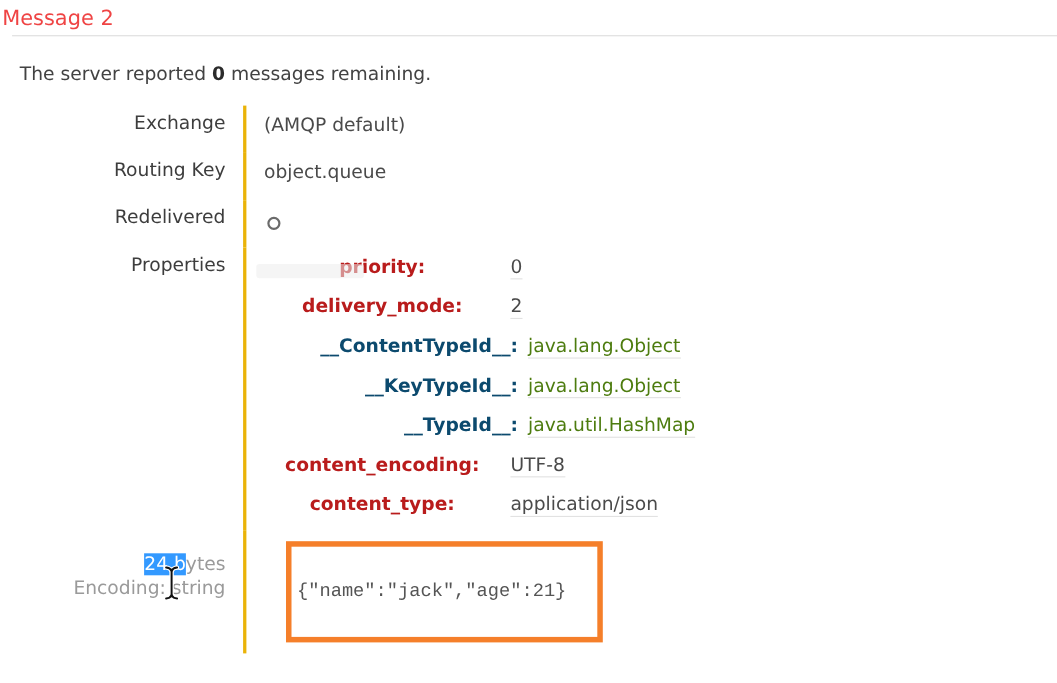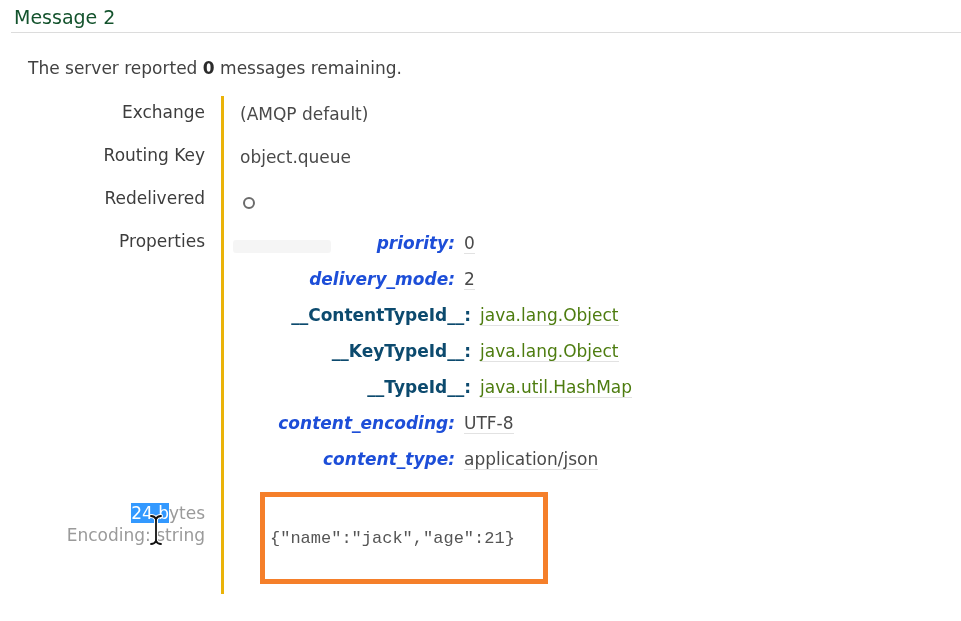--- a/index.html
+++ b/index.html
@@ -1,38 +1,38 @@
 <!DOCTYPE html>
 <html><head>
 <meta charset="utf-8">
 <style>
   html,body { margin:0; padding:0; background:#fff; }
   .screen {
     position:relative; width:961px; height:621px; background:#ffffff;
     font-family:"DejaVu Sans","Liberation Sans",sans-serif; color:#444;
     overflow:hidden;
   }
-  .title { position:absolute; left:14px; top:5px; font-size:19px; line-height:24px; color:#14532d; }
+  .title { position:absolute; left:2px; top:5px; font-size:19px; line-height:24px; color:#ef4444; }
   .rule  { position:absolute; left:11px; right:0; top:32px; border-top:1px solid #dcdcdc; }
-  .summary { position:absolute; left:28px; top:57px; font-size:17px; line-height:22px; color:#424242; }
+  .summary { position:absolute; left:18px; top:57px; font-size:17px; line-height:22px; color:#424242; }
   .summary .cnt { font-weight:bold; color:#2b2b2b; }
 
   .grid {
     position:absolute; left:0; top:96px;
     display:grid; grid-template-columns:221px 740px;
     grid-template-rows:43px 43px 43px 257px 112px;
   }
   .lbl { text-align:right; padding:6px 16px 0 0; font-weight:normal; font-size:17px; color:#3d3d3d; }
   .val { border-left:3px solid #eab308; padding:8px 0 0 16px; font-size:17px; color:#4a4a4a; }
 
   .bool-circle { display:inline-block; width:8px; height:8px; border:2px solid #6b6b6b; border-radius:50%; margin-top:7px; margin-left:3px; }
 
   
   .prow { display:flex; line-height:20px; margin-bottom:16px; font-size:17px; }
-  .pname { width:215px; text-align:right; font-weight:bold; white-space:nowrap; color:#1d4ed8;font-style:italic; }
+  .pname { width:215px; text-align:center; font-weight:bold; white-space:nowrap; color:#b91c1c; }
   .pname::after { content:":"; }
   .pval { padding-left:9px; color:#4a4a4a; }
   .u { border-bottom:1px solid #e2e2e2; }
   .sub { display:flex; flex-direction:column; }
   .srow { display:flex; margin-bottom:16px; line-height:20px; }
   .srow:last-child { margin-bottom:0; }
   .sname { width:231px; text-align:right; font-weight:bold; white-space:nowrap; color:#0c4a6e; }
   .sname::after { content:":"; }
   .sval { padding-left:9px; color:#4d7c0f; }
 

